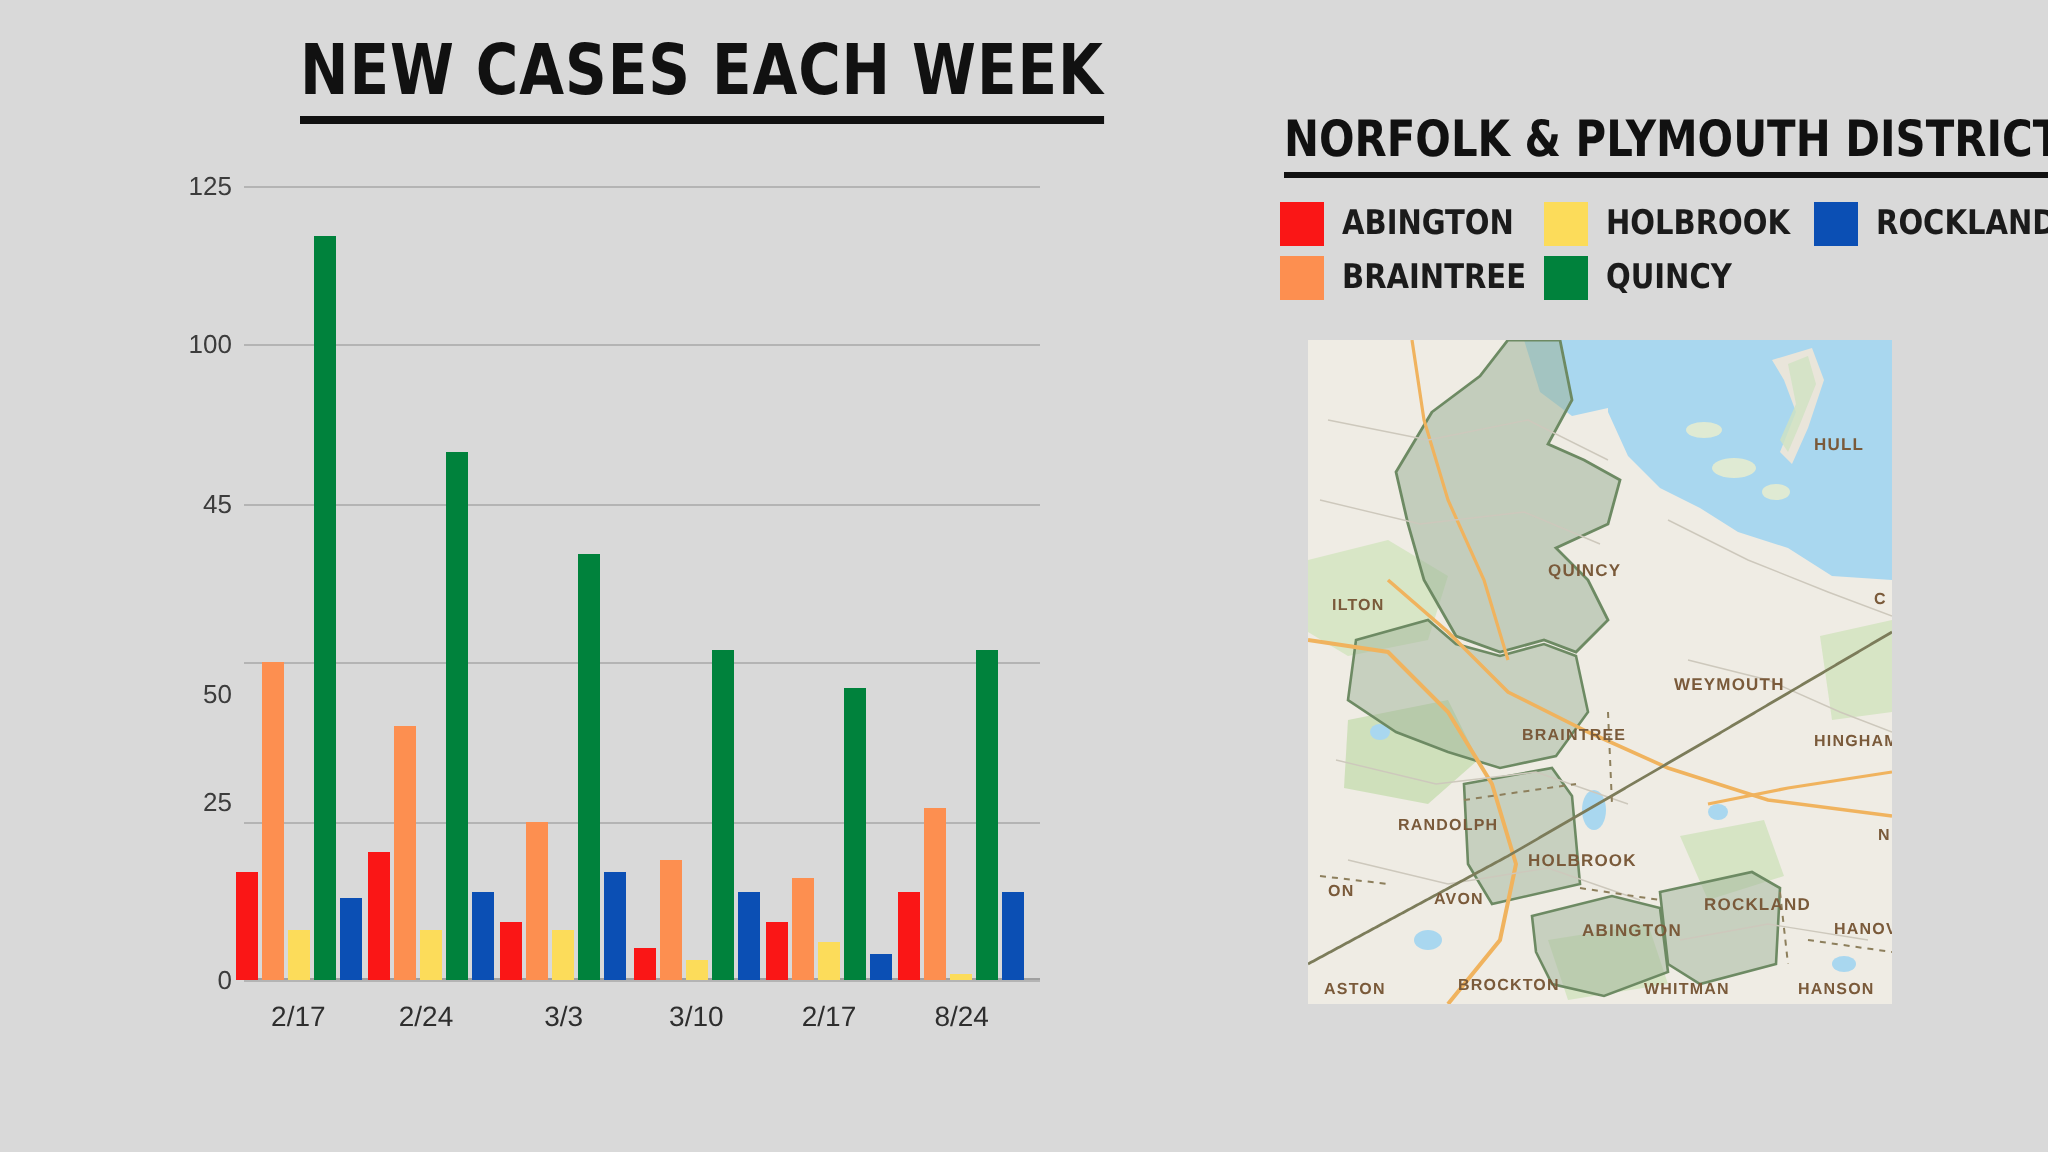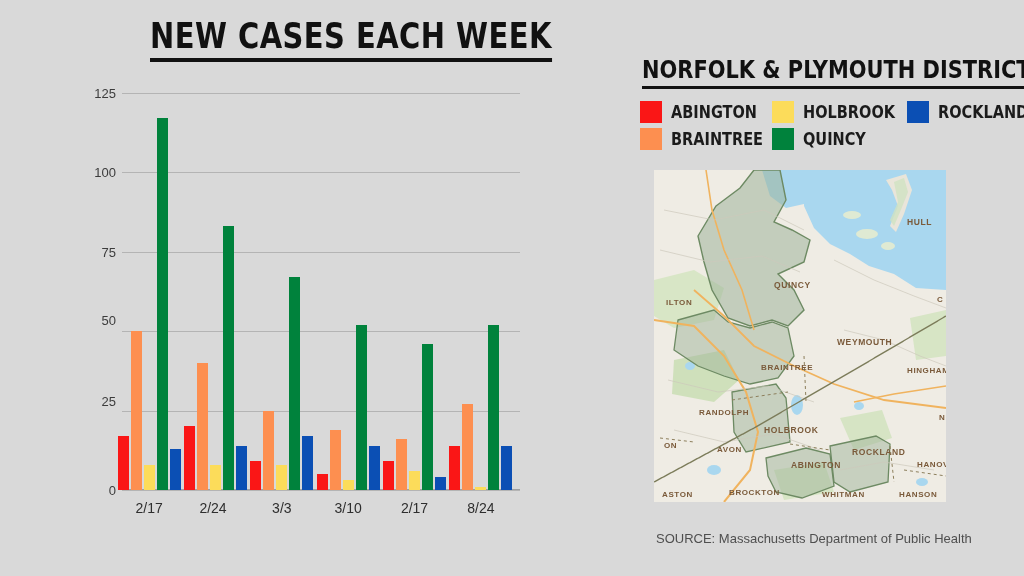--- a/index.html
+++ b/index.html
@@ -192,22 +192,22 @@
 </head>
 <body>
 
 <div id="chart-panel">
 
   <div id="chart-title">NEW CASES EACH WEEK</div>
 
   <div id="y-tick-wrap">
       <div class="ytick-label" style="top: 397px;">0</div>
       <div class="ytick-label" style="top: 308px;">25</div>
-      <div class="ytick-label" style="top: 227px;">50</div>
-      <div class="ytick-label" style="top: 158.8px;">75</div>
+      <div class="ytick-label" style="top: 254px;">50</div>
+      <div class="ytick-label" style="top: 158.8px;">45</div>
       <div class="ytick-label" style="top: 79.4px;">100</div>
       <div class="ytick-label" style="top: 0px;">125</div>
     </div>
 
   <div id="plot-area">
       <div class="gridline" style="top: 397px;"></div>
       <div class="gridline" style="top: 317.6px;"></div>
       <div class="gridline" style="top: 238.2px;"></div>
       <div class="gridline" style="top: 158.8px;"></div>
       <div class="gridline" style="top: 79.4px;"></div>
@@ -369,14 +369,13 @@
         <text x="263" y="297" font-size="8" fill="#7a5a3a" font-family="&quot;Liberation Sans&quot;, sans-serif" font-weight="bold" letter-spacing="0.6">HANOVER</text>
         <text x="75" y="325" font-size="8" fill="#7a5a3a" font-family="&quot;Liberation Sans&quot;, sans-serif" font-weight="bold" letter-spacing="0.6">BROCKTON</text>
         <text x="168" y="327" font-size="8" fill="#7a5a3a" font-family="&quot;Liberation Sans&quot;, sans-serif" font-weight="bold" letter-spacing="0.6">WHITMAN</text>
         <text x="245" y="327" font-size="8" fill="#7a5a3a" font-family="&quot;Liberation Sans&quot;, sans-serif" font-weight="bold" letter-spacing="0.6">HANSON</text>
         <text x="8" y="327" font-size="8" fill="#7a5a3a" font-family="&quot;Liberation Sans&quot;, sans-serif" font-weight="bold" letter-spacing="0.6">ASTON</text>
         <text x="283" y="132" font-size="8" fill="#7a5a3a" font-family="&quot;Liberation Sans&quot;, sans-serif" font-weight="bold" letter-spacing="0.6">C</text>
         <text x="285" y="250" font-size="8" fill="#7a5a3a" font-family="&quot;Liberation Sans&quot;, sans-serif" font-weight="bold" letter-spacing="0.6">N</text>
       </svg>
   </div>
 
-  <div id="map-source">SOURCE: Massachusetts Department of Public Health</div>
 </div>
 
 </body></html>

